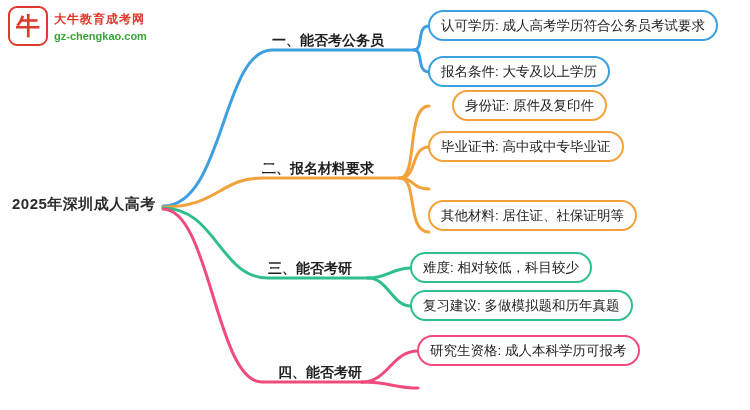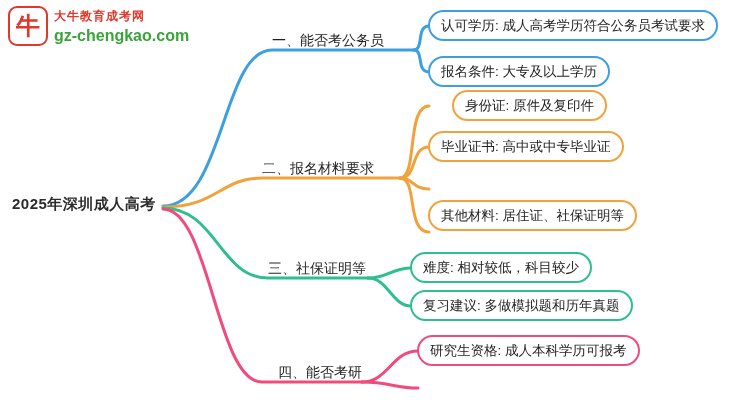--- a/index.html
+++ b/index.html
@@ -10,35 +10,35 @@
   }
   .canvas { position:relative; width:750px; height:410px; background:#fff; }
   svg.links { position:absolute; left:0; top:0; width:750px; height:410px; }
   svg.links path { fill:none; stroke-width:3; stroke-linecap:round; }
 
   .node { position:absolute; white-space:nowrap; }
   .root-label {
     left:12px; top:195px; font-size:15px; font-weight:bold;
     color:#2b2b2b; letter-spacing:.5px;
   }
-  .branch-label { font-size:14px; font-weight:normal; color:#1f1f1f; line-height:19px; }
+  .branch-label { font-size:14px; font-weight:bold; color:#1f1f1f; line-height:19px; }
   .leaf {
     background:#fff; border:2px solid #0ea5e9; border-radius:16px;
     padding:4px 11px; font-size:13.5px; color:#222; line-height:19px;
   }
 
   
   .logo { position:absolute; left:8px; top:6px; display:flex; align-items:center; gap:6px; }
   .logo-mark {
     width:40px; height:40px; border:2px solid #e0382a; border-radius:9px;
     color:#e0382a; font-size:24px; font-weight:bold;
     display:flex; align-items:center; justify-content:center; background:#fff;
   }
   .logo-title { font-size:12px; font-weight:bold; color:#e0382a; letter-spacing:1px; }
-  .logo-url { font-size:16px; font-weight:bold; color:#3ba33b; margin-top:2px; }
+  .logo-url { font-size:11px; font-weight:bold; color:#3ba33b; margin-top:2px; }
 </style>
 </head>
 <body>
 
 <div class="canvas">
 
   <svg class="links">
 
     <path d="M163,206 C224,206 222,50 272,50 H414" stroke="#3d9fe0"></path>
     <path d="M414,50 C424,50 416,26 429,26" stroke="#3d9fe0"></path>
@@ -64,21 +64,21 @@
     <div>
       <div class="logo-title">大牛教育成考网</div>
       <div class="logo-url">gz-chengkao.com</div>
     </div>
   </div>
 
   <div class="node root-label">2025年深圳成人高考</div>
 
   <div class="node branch-label" style="left:272px; top:31px;">一、能否考公务员</div>
   <div class="node branch-label" style="left:262px; top:159px;">二、报名材料要求</div>
-  <div class="node branch-label" style="left:268px; top:259px;">三、社保证明等</div>
+  <div class="node branch-label" style="left:268px; top:259px;">三、能否考研</div>
   <div class="node branch-label" style="left:278px; top:363px;">四、能否考研</div>
 
   <div class="node leaf" style="left: 428px; top: 10px; border-color: rgb(61, 159, 224);">认可学历: 成人高考学历符合公务员考试要求</div>
   <div class="node leaf" style="left: 428px; top: 56px; border-color: rgb(61, 159, 224);">报名条件: 大专及以上学历</div>
 
   <div class="node leaf" style="left: 452px; top: 90px; border-color: rgb(242, 162, 60);">身份证: 原件及复印件</div>
   <div class="node leaf" style="left: 428px; top: 131px; border-color: rgb(242, 162, 60);">毕业证书: 高中或中专毕业证</div>
   <div class="node leaf" style="left: 428px; top: 200px; border-color: rgb(242, 162, 60);">其他材料: 居住证、社保证明等</div>
 
   <div class="node leaf" style="left: 410px; top: 252px; border-color: rgb(47, 190, 142);">难度: 相对较低，科目较少</div>

